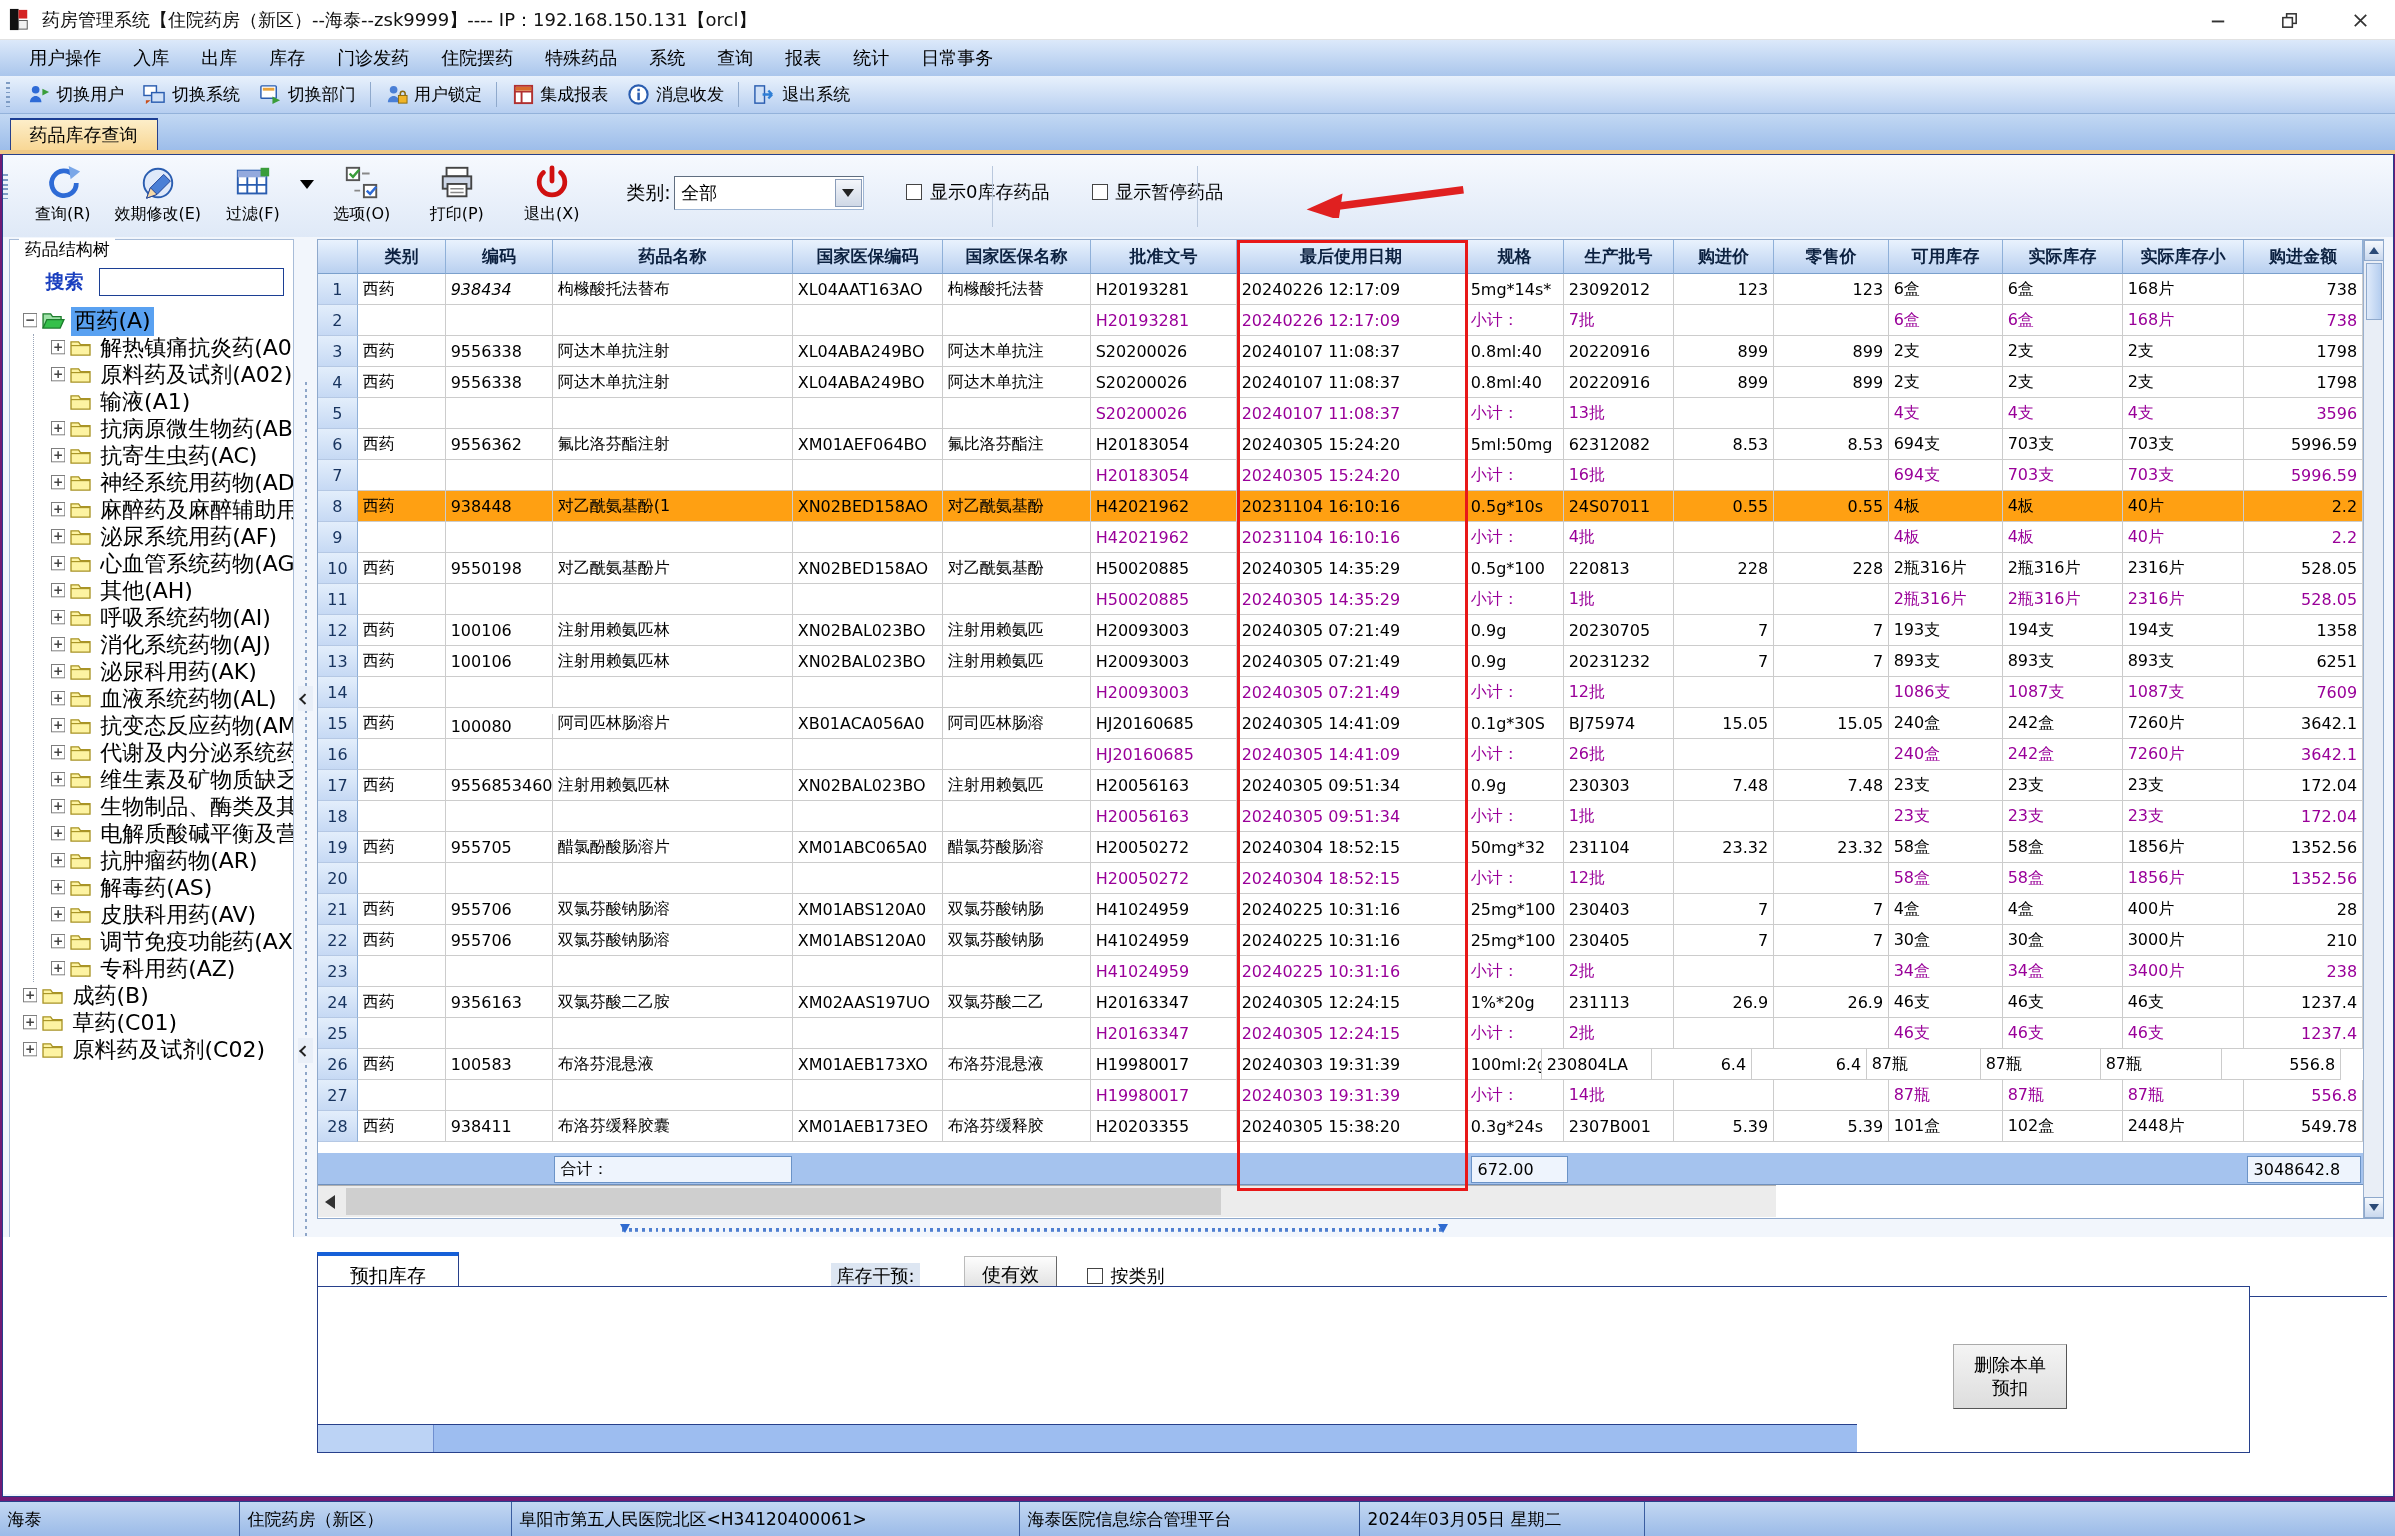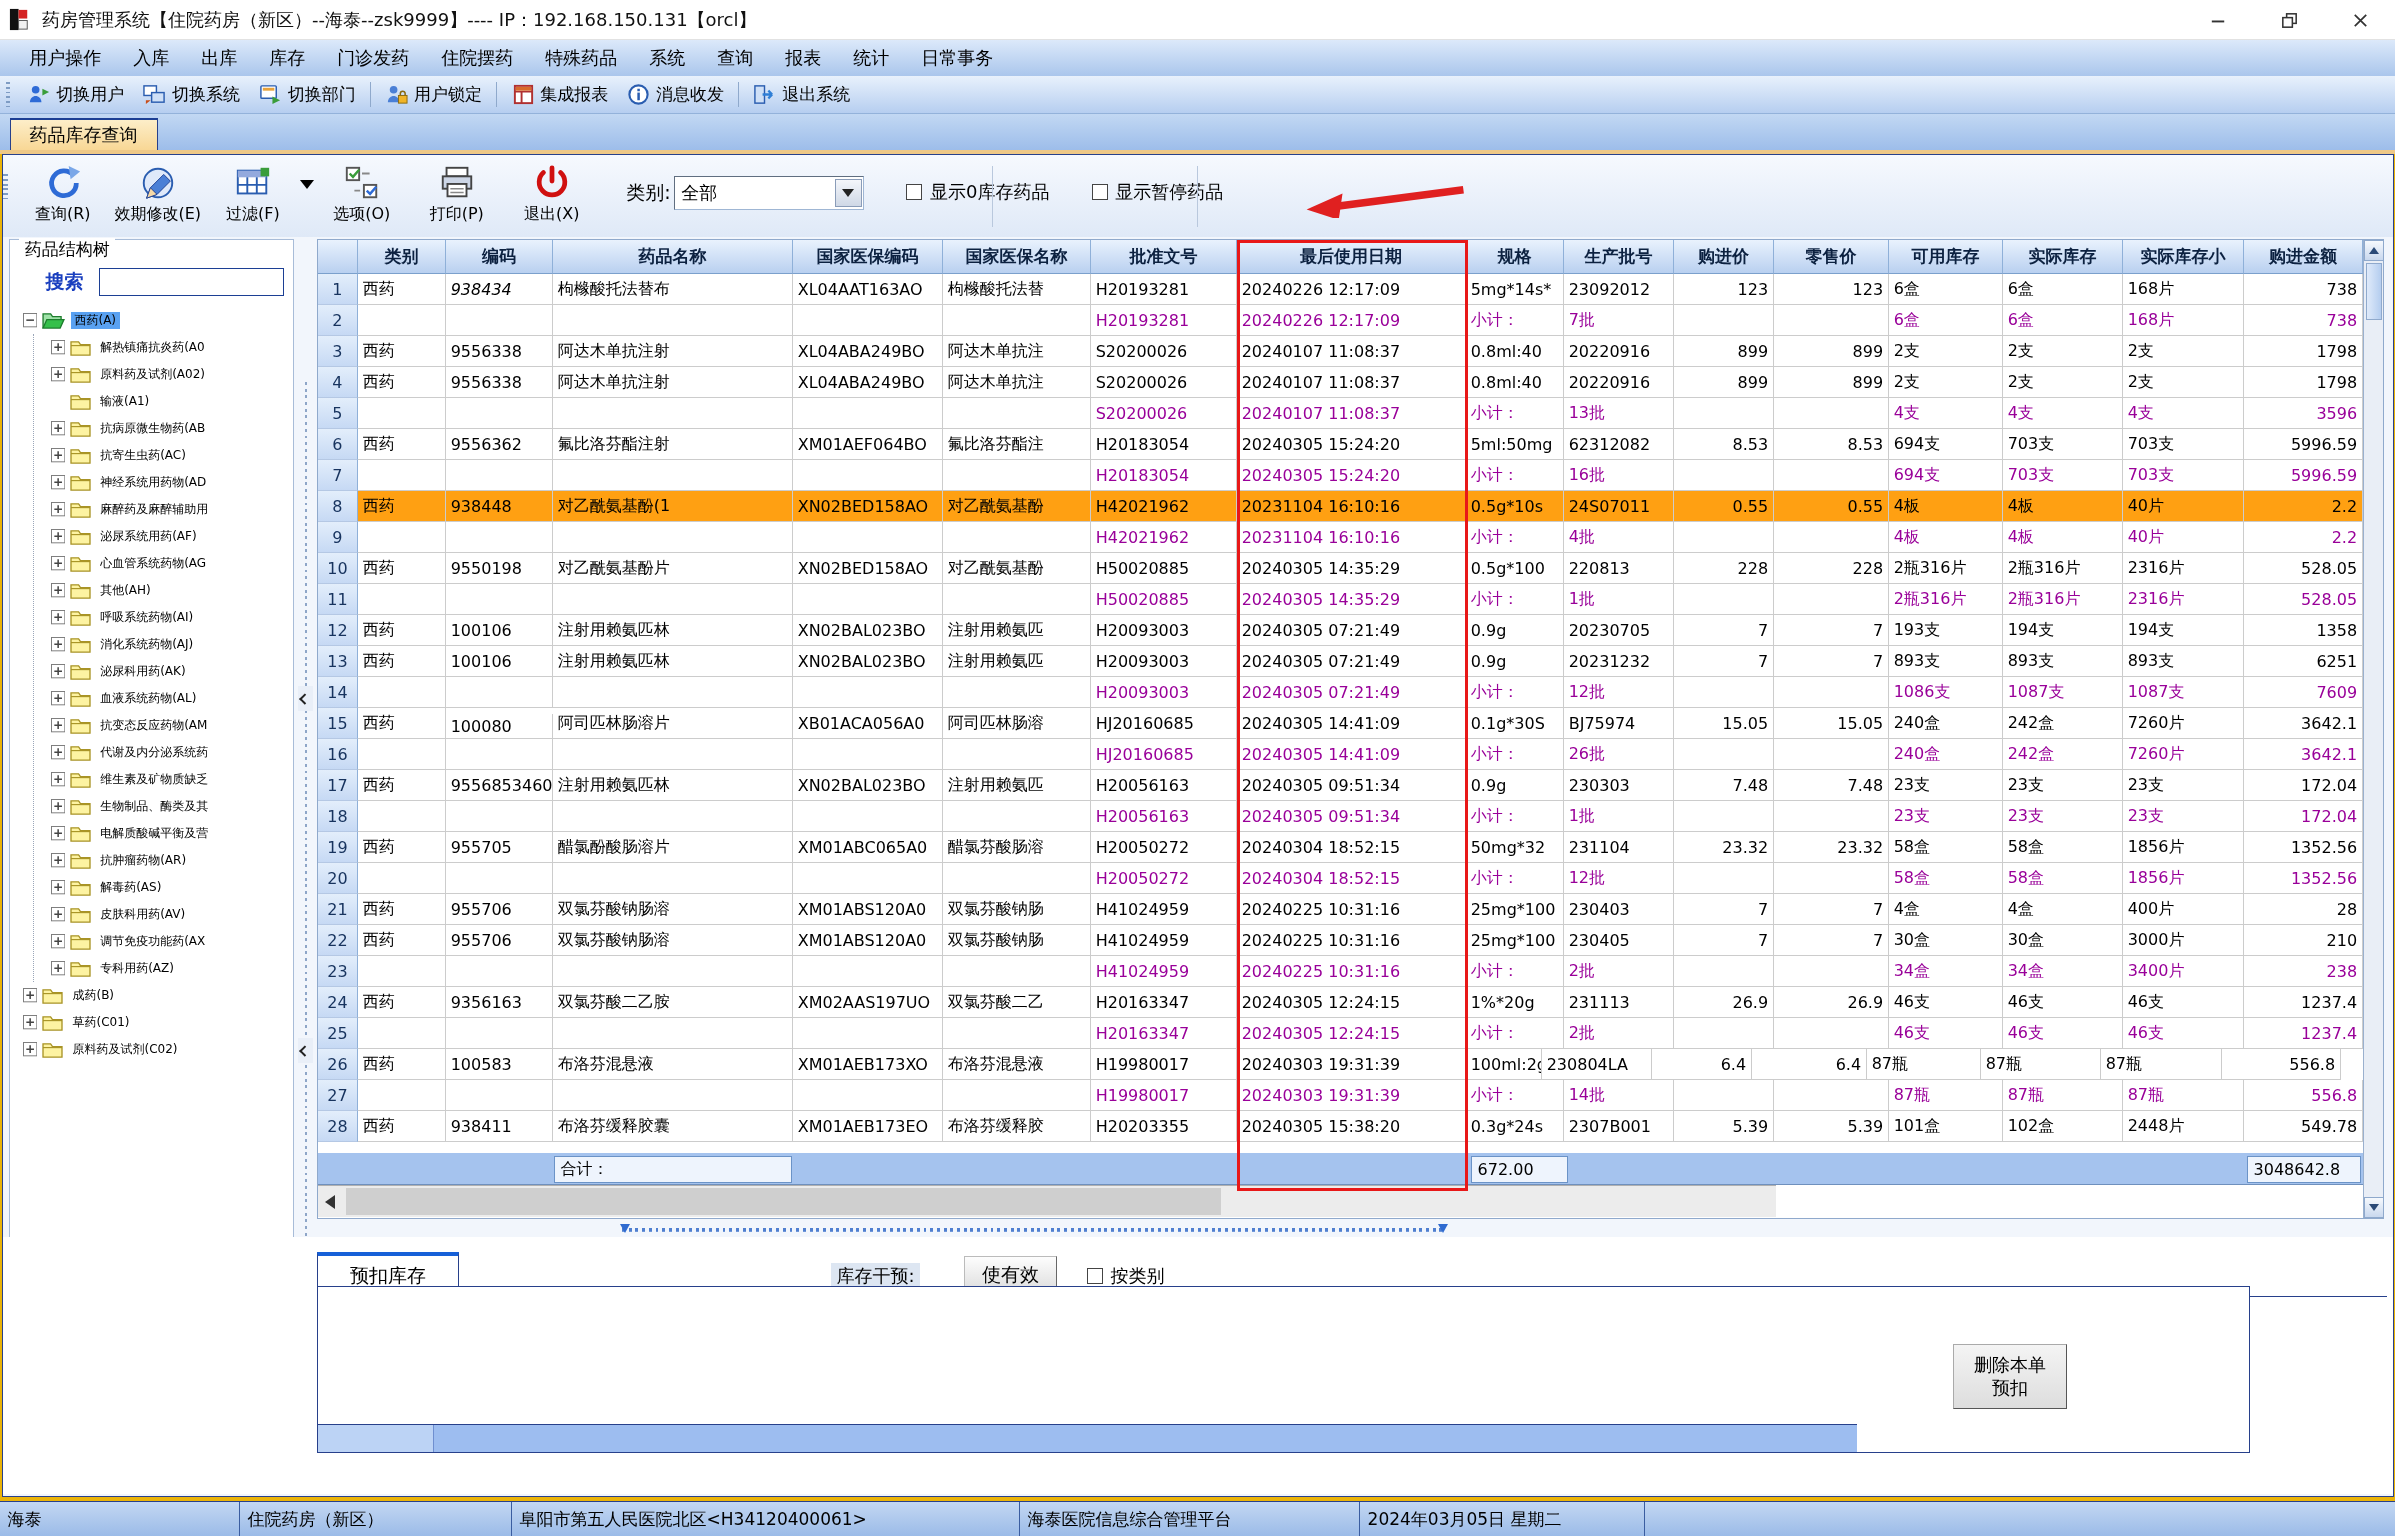--- a/index.html
+++ b/index.html
@@ -1,17 +1,17 @@
 <!DOCTYPE html>
 <html style="font-size:15px"><head>
 <meta charset="utf-8">
 <style>
   * { margin:0; padding:0; box-sizing:border-box; }
   html,body { width:2396px; height:1536px; font-family:"DejaVu Sans","Liberation Sans",sans-serif; }
-  #screen { position:relative; width:2396px; height:1536px; background:#eab308; overflow:hidden; }
+  #screen { position:relative; width:2396px; height:1536px; background:#701a75; overflow:hidden; }
 
   
   .titlebar { position:absolute; left:0; top:0; width:2396px; height:40px; background:#ffffff; display:flex; align-items:center; border-bottom:1px solid #e2e2e2; }
   .titlebar .appicon { width:25px; height:25px; margin:0 9.5px 0 7.6px; }
   .titlebar .title { font-size:18px; color:#111; white-space:nowrap; }
   .win-controls { position:absolute; right:0; top:0; height:40px; display:flex; }
   .win-btn { width:71px; height:40px; display:flex; align-items:center; justify-content:center; }
 
   
   .menubar { position:absolute; left:0; top:40px; width:2396px; height:36px; background:linear-gradient(#dcE9fa,#aac6ec); display:flex; align-items:center; padding-left:13.3px; }
@@ -51,21 +51,21 @@
   
   .treepanel { position:absolute; left:5.7px; top:84px; width:285px; height:1254px; background:#fff; border:1px solid #a8bcd8; }
   .tp-title { position:absolute; left:9.5px; top:-1.9px; background:#fff; padding:0 5.7px; font-size:17px; color:#000; }
   .tp-searchrow { position:absolute; left:0; top:23px; width:100%; height:38px; display:flex; align-items:center; }
   .tp-search-label { font-size:19px; color:#1a3fbf; font-weight:bold; margin-left:36px; }
   .tp-search-input { margin-left:15px; width:185px; height:28.5px; border:1.9px solid #1c3f94; background:#fff; font-size:17px; }
   .tree { position:absolute; left:0; top:67px; width:100%; bottom:63px; overflow:hidden; }
   .tnode { display:flex; align-items:center; height:27px; white-space:nowrap; }
   .tnode .exp { width:14.3px; height:14.3px; flex:0 0 14.3px; margin-right:4.8px; }
   .tnode .spacer { width:19px; flex:0 0 19px; }
-  .tnode .lbl { font-size:12px; color:#000; padding:0 3.8px; }
+  .tnode .lbl { font-size:22px; color:#000; padding:0 3.8px; }
   .tnode .sel { background:#59a1f1; }
   .guide { border-left:1.9px dotted #9aa6b8; margin-left:23px; }
   .tp-hscroll { position:absolute; left:3.8px; bottom:7.6px; width:272px; height:38px; background:#f1f1f1; border:1px solid #cfcfcf; }
   .tp-hscroll .thumb { position:absolute; left:42px; top:1.9px; width:143px; height:32px; background:#cfcfcf; }
   .arrow-l, .arrow-r { position:absolute; top:11.4px; width:0; height:0; border-top:7.6px solid transparent; border-bottom:7.6px solid transparent; }
   .arrow-l { left:11.4px; border-right:10.5px solid #333; }
   .arrow-r { right:11.4px; border-left:10.5px solid #333; }
 
   
   .vsplit { position:absolute; left:293px; top:84px; width:21px; height:1254px; }

